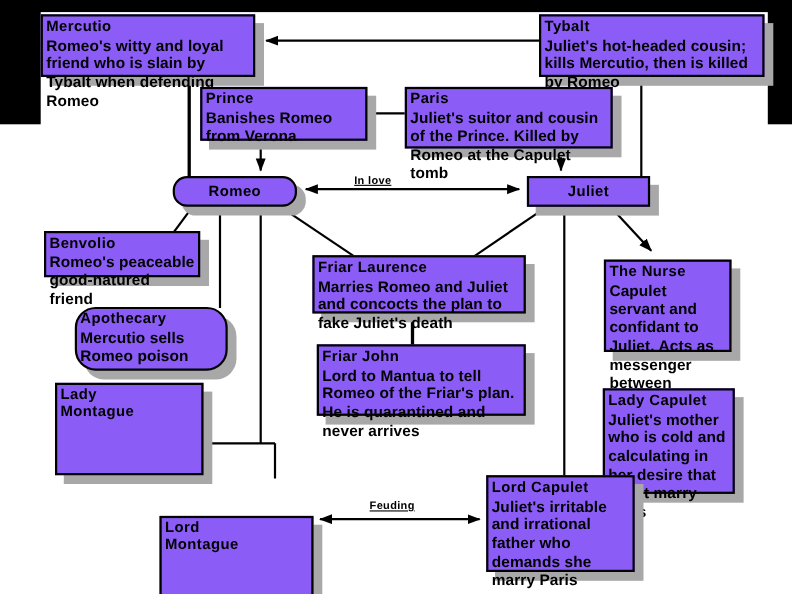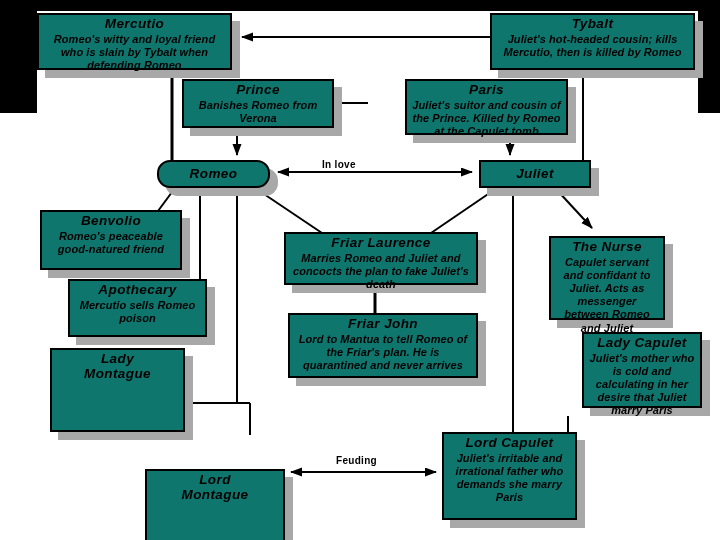--- a/index.html
+++ b/index.html
@@ -9,52 +9,53 @@
     font-family:"Liberation Sans", sans-serif;
   }
   .black-bar{position:absolute;background:#000;z-index:0;}
   #bar-top{left:0;top:0;width:720px;height:11px;}
   #bar-left{left:0;top:0;width:37px;height:113px;}
   #bar-right{left:698px;top:0;width:22px;height:113px;}
 
   svg.connectors{position:absolute;left:0;top:0;z-index:1;}
 
   .node{
-    position:absolute;background:#0f766e;border:2px solid #000;
-    box-shadow:8px 8px 0 #a8a8a8;z-index:2;text-align:center;
-    box-sizing:border-box;padding:2px 3px;color:#000;font-style:italic;
+    position:absolute;background:#8b5cf6;border:2px solid #000;
+    box-shadow:8px 8px 0 #a8a8a8;z-index:2;text-align:left;
+    box-sizing:border-box;padding:2px 3px;color:#000;
   }
   .node-title{
     font-weight:bold;font-size:13.5px;line-height:1.08;
     letter-spacing:.4px;white-space:pre-line;
   }
   .node-desc{
-    font-weight:bold;font-size:11px;line-height:1.2;margin-top:1px;
+    font-weight:bold;font-size:14px;line-height:1.2;margin-top:1px;
     letter-spacing:.1px;
   }
   .name-only{display:flex;align-items:center;justify-content:center;}
   .edge-label{
     position:absolute;z-index:2;font-weight:bold;font-size:10px;color:#000;
     letter-spacing:.3px;
+    text-decoration:underline;
   }
 
   
   #n-mercutio      {left:37px;  top:13px;  width:195px; height:57px;}
   #n-tybalt        {left:490px; top:13px;  width:205px; height:57px;}
   #n-prince        {left:182px; top:79px;  width:152px; height:49px;}
-  #n-paris         {left:368px; top:79px;  width:163px; height:56px;margin-left:37px;}
+  #n-paris         {left:368px; top:79px;  width:189px; height:56px;}
   #n-romeo         {left:157px; top:160px; width:113px; height:28px;border-radius:13px;}
   #n-juliet        {left:479px; top:160px; width:112px; height:28px;}
-  #n-benvolio      {left:40px;  top:210px; width:142px; height:60px;}
+  #n-benvolio      {left:40px;  top:210px; width:142px; height:42px;}
   #n-friar_laurence{left:284px; top:232px; width:194px; height:53px;}
   #n-nurse         {left:549px; top:236px; width:116px; height:84px;}
-  #n-apothecary    {left:68px;  top:279px; width:139px; height:58px;}
+  #n-apothecary    {left:68px;  top:279px; width:139px; height:58px;border-radius:19px;}
   #n-friar_john    {left:288px; top:313px; width:190px; height:65px;}
   #n-lady_montague {left:50px;  top:348px; width:135px; height:84px;}
-  #n-lady_capulet  {left:548px; top:332px; width:120px; height:76px;margin-left:34px;}
+  #n-lady_capulet  {left:548px; top:353px; width:120px; height:96px;}
   #n-lord_montague {left:145px; top:435px; width:140px; height:93px;margin-top:34px;}
   #n-lord_capulet  {left:442px; top:432px; width:135px; height:88px;}
 
   #lbl-inlove {left:322px; top:159px;}
   #lbl-feuding{left:336px; top:455px;}
 </style>
 </head>
 <body>
 
 <div class="black-bar" id="bar-top"></div>

